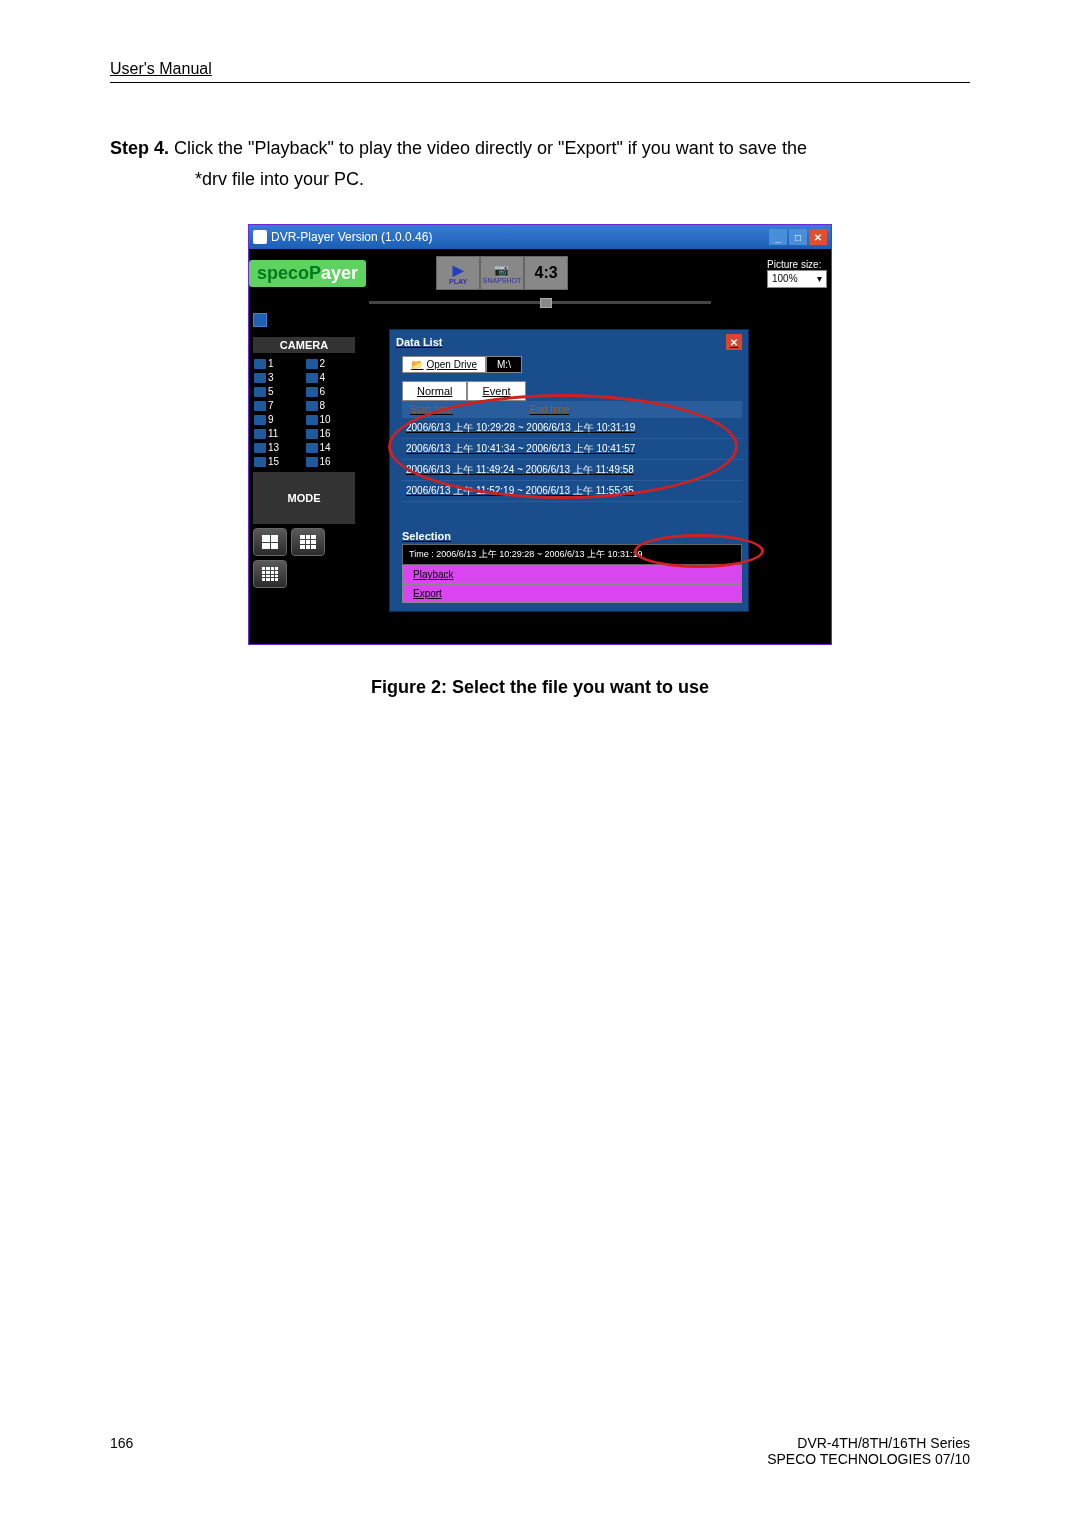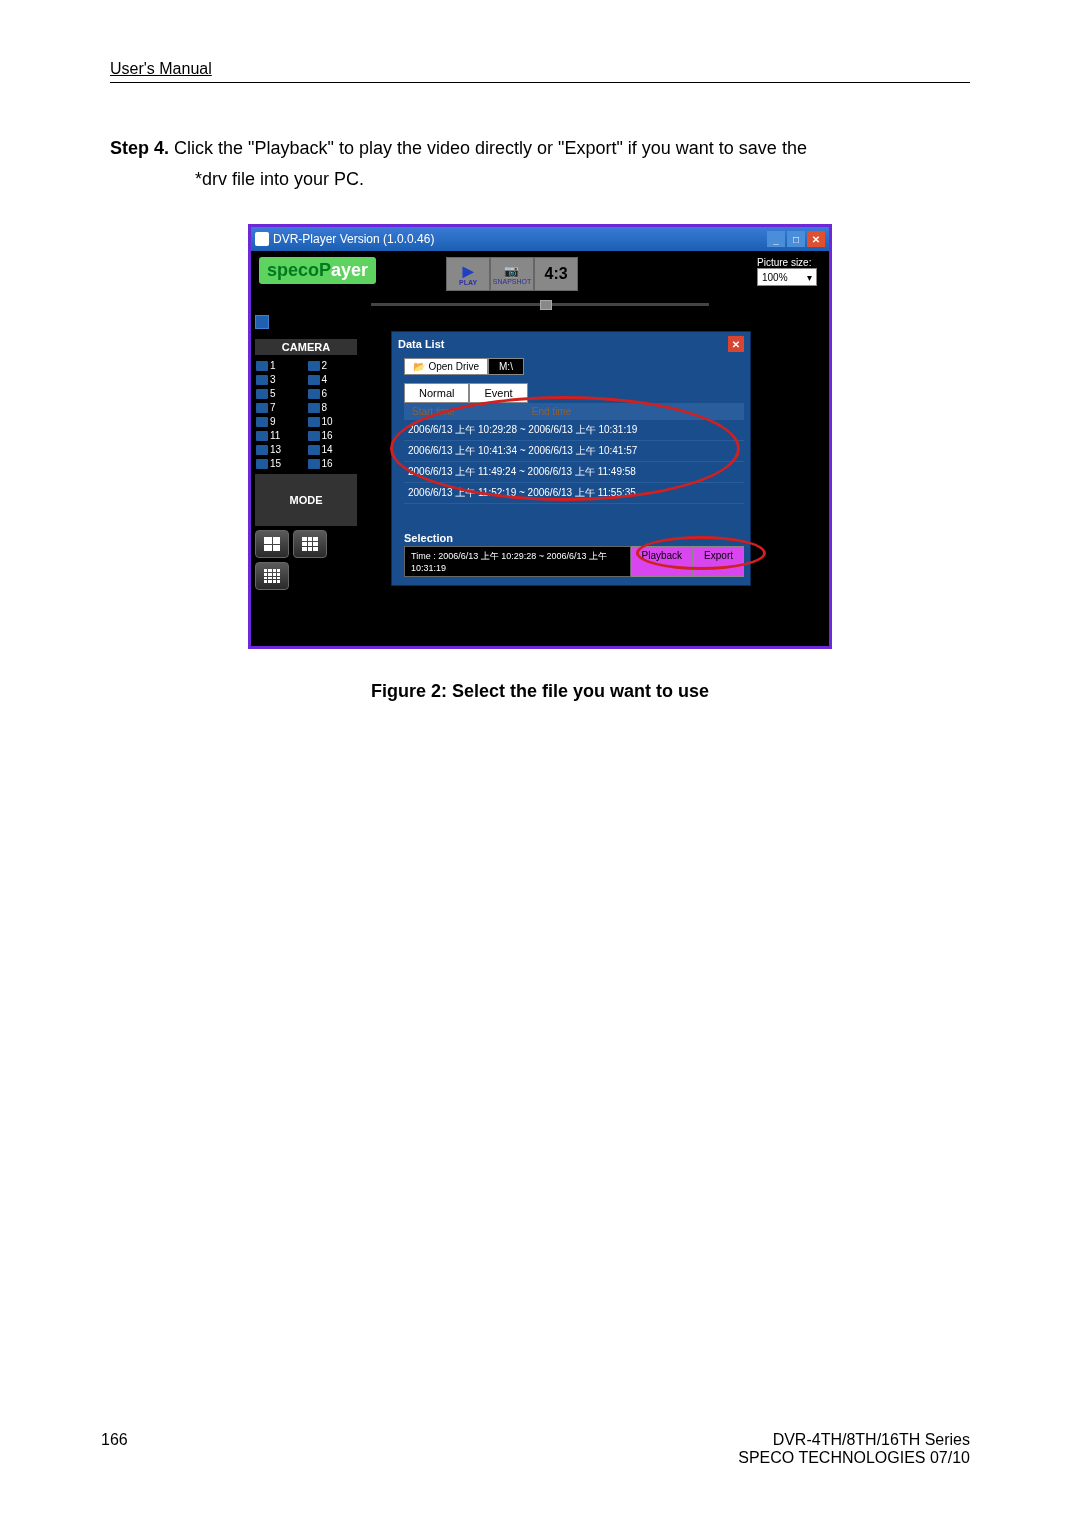--- a/index.html
+++ b/index.html
@@ -36,21 +36,21 @@
     }
     .step-label {
       font-weight: bold;
     }
     .indent {
       padding-left: 85px;
     }
     .app-window {
       width: 584px;
       margin: 0 auto 30px;
-      border: 3px solid #6d28d9;
+      border: 1px solid #6d28d9;
     }
     .titlebar {
       background: linear-gradient(to bottom, #3a7bd5, #1a5fb4);
       height: 24px;
       display: flex;
       align-items: center;
       justify-content: space-between;
       padding: 0 4px;
     }
     .titlebar-left {
@@ -85,22 +85,22 @@
       background: #4a8dd8;
       color: #fff;
     }
     .winbtn-close {
       background: #e05030;
       color: #fff;
     }
     .toolbar {
       background: #000;
       display: flex;
-      align-items: flex-start;
-      padding: 6px 8px;
+      align-items: center;
+      padding: 6px 0;
       height: 48px;
     }
     .logo {
       background: #5fd35f;
       padding: 3px 8px;
       font-size: 18px;
       font-weight: bold;
       color: #007a1f;
       border-radius: 3px;
     }
@@ -260,20 +260,21 @@
       width: 8px;
       height: 36px;
       background: #555;
       border: 1px solid #777;
     }
     .content-area {
       flex: 1;
       background: #000;
       position: relative;
       padding: 20px 36px 10px 30px;
+      text-decoration: underline;
     }
     .data-list {
       background: #1a4d8c;
       width: 360px;
       border: 1px solid #0a2d5c;
       position: relative;
     }
     .data-list-header {
       display: flex;
       justify-content: space-between;
@@ -351,20 +352,21 @@
     .selection-label {
       color: #fff;
       font-size: 11px;
       font-weight: bold;
     }
     .selection-row {
       display: flex;
       gap: 0;
       margin-top: 2px;
       align-items: stretch;
+      flex-direction: column;
     }
     .selection-time {
       background: #000;
       color: #fff;
       font-size: 9px;
       padding: 3px 6px;
       flex: 1;
       border: 1px solid #666;
     }
     .sel-btn {
@@ -393,25 +395,25 @@
     }
     .figure-caption {
       text-align: center;
       font-weight: bold;
       font-size: 18px;
       margin-top: 32px;
     }
     .footer {
       position: absolute;
       bottom: 60px;
-      left: 101px;
+      left: 110px;
       right: 110px;
       display: flex;
       justify-content: space-between;
-      font-size: 16px;
+      font-size: 14px;
     }
     .footer-right {
       text-align: right;
     }
   </style>
 </head>
 <body>
 
 <div class="page">
   <div class="header-section">

